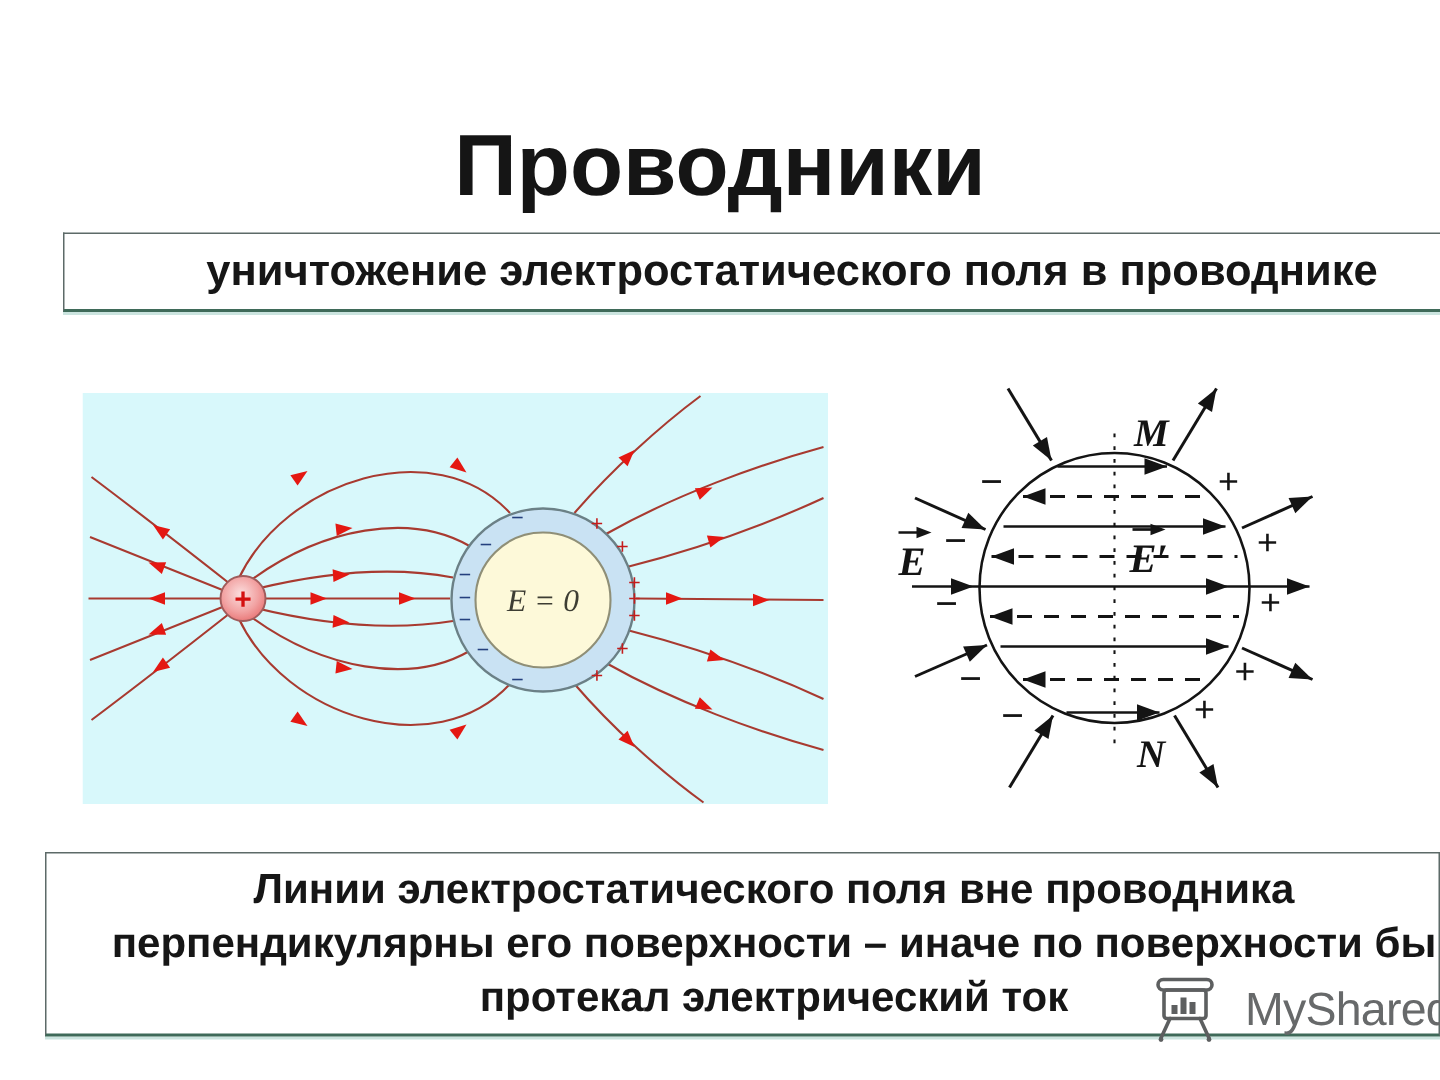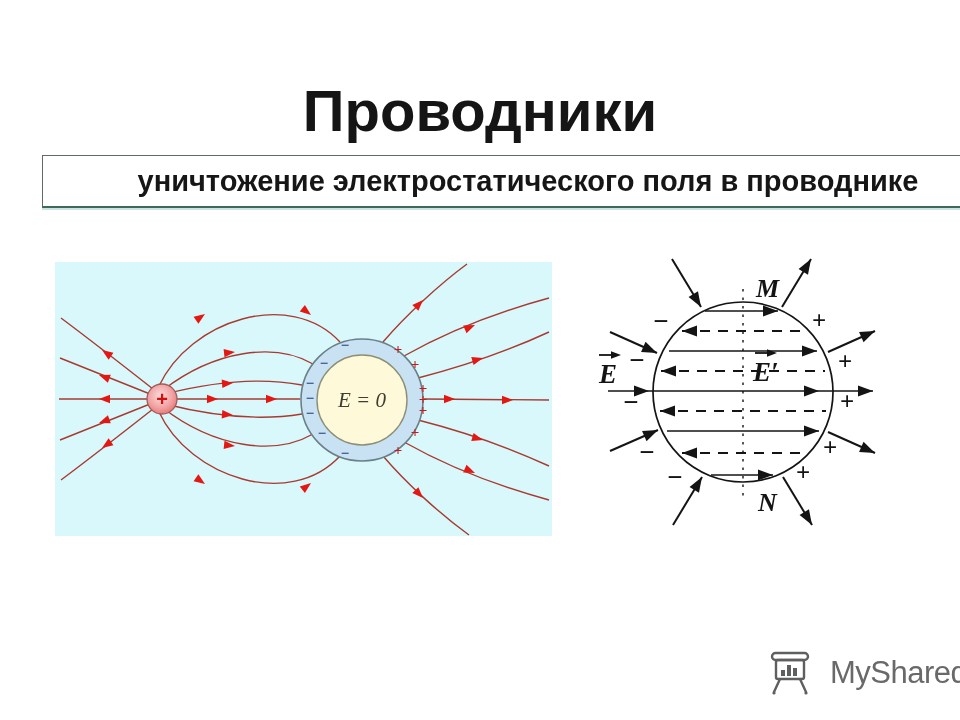--- a/index.html
+++ b/index.html
@@ -206,20 +206,25 @@
       </g>
     <g class="rsign-pos">
         <text x="234" y="84">+</text>
         <text x="260" y="125">+</text>
         <text x="262" y="165">+</text>
         <text x="245" y="211">+</text>
         <text x="218" y="236">+</text>
       </g>
   </svg>
 
+  <div class="frame bottom-box">
+    <div>Линии электростатического поля вне проводника</div>
+    <div>перпендикулярны его поверхности – иначе по поверхности бы</div>
+    <div>протекал электрический ток</div>
+  </div>
 
   <div class="watermark">
     <svg width="42" height="46" viewBox="0 0 42 46">
       <g stroke="#5d5f60" stroke-width="2.4" fill="none" stroke-linecap="round">
         <rect x="2" y="3" width="36" height="7" rx="3.5"></rect>
         <rect x="6" y="10" width="28" height="19" rx="2"></rect>
         <path d="M 10,29 L 4,42"></path>
         <path d="M 30,29 L 36,42"></path>
       </g>
       <g fill="#5d5f60">

